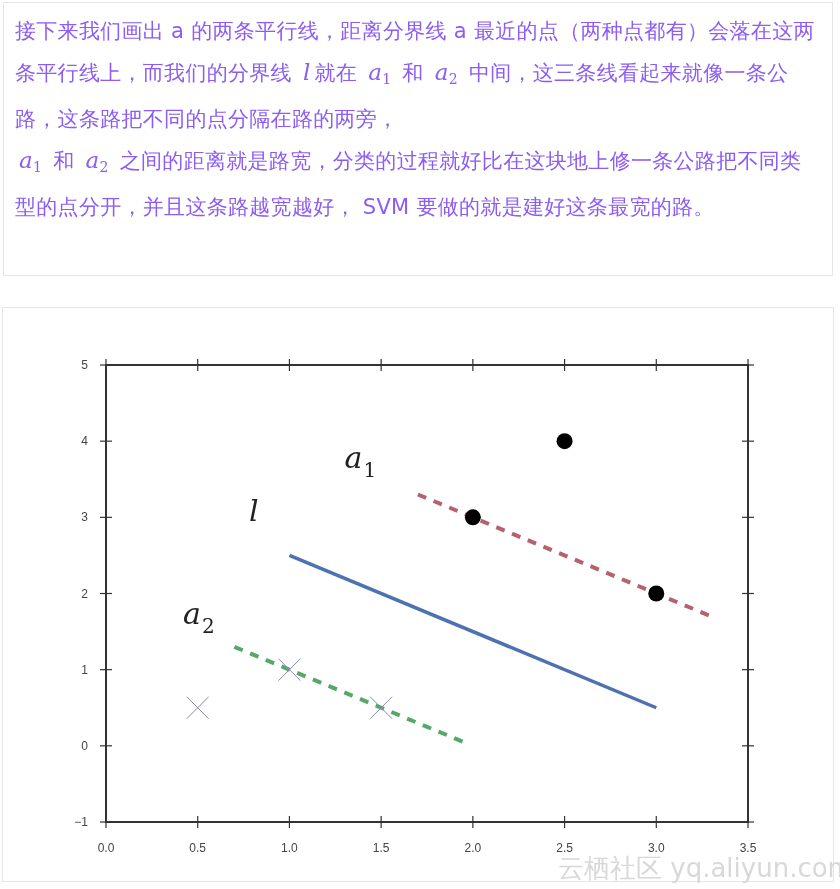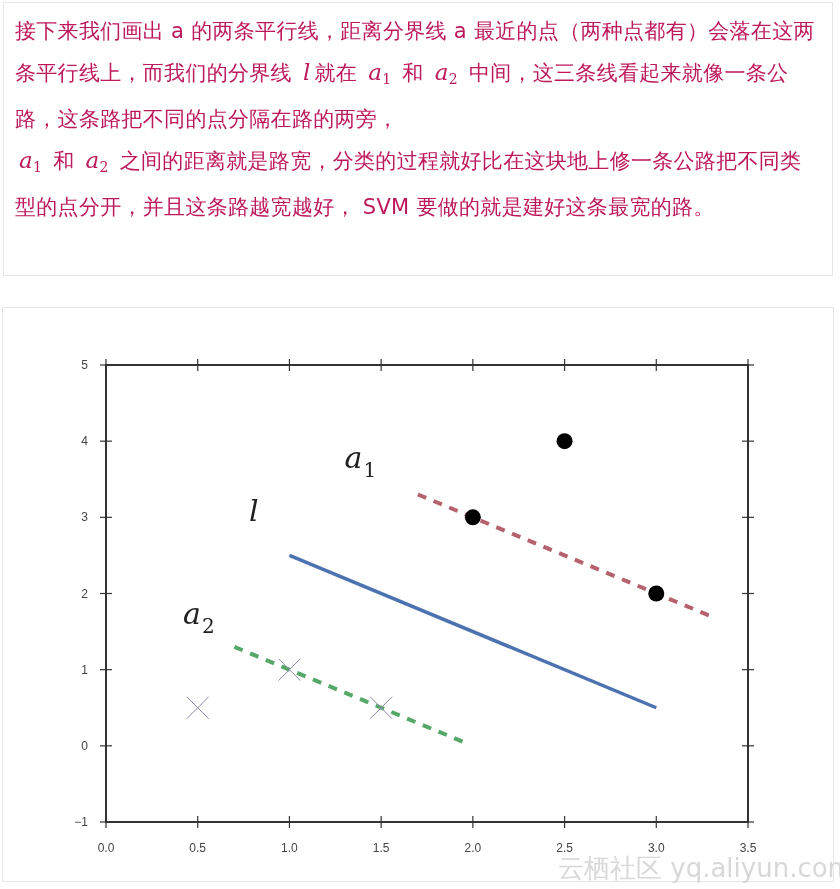--- a/index.html
+++ b/index.html
@@ -3,21 +3,21 @@
 <meta charset="utf-8">
 <style>
   html, body { margin: 0; padding: 0; background: #ffffff; }
   body { width: 840px; height: 889px; position: relative; overflow: hidden;
          font-family: "DejaVu Sans", "Liberation Sans", sans-serif; color: #333333; }
   .text-block {
     position: absolute; left: 3px; top: 2px; width: 830px; height: 274px;
     border: 1px solid #e6e6e6; background: #ffffff; box-sizing: border-box;
     padding: 8px 10px 0 11px;
   }
-  .para { margin: 0; font-size: 21px; line-height: 40.5px; color: #be185d; letter-spacing: 0.3px; }
+  .para { margin: 0; font-size: 21px; line-height: 40.5px; color: #8b5cf6; letter-spacing: 0.3px; }
   .math { font-family: "DejaVu Serif", "Liberation Serif", serif; font-style: italic; font-size: 23px; padding: 0 4px; }
   .math sub { font-style: normal; font-size: 14px; vertical-align: -4px; }
   .figure {
     position: absolute; left: 2px; top: 307px; width: 832px; height: 575px;
     border: 1px solid #e6e6e6; box-sizing: border-box; background: #ffffff;
   }
   svg { position: absolute; left: 0; top: 0; }
   .tick-label { font-family: "Liberation Sans", "DejaVu Sans", sans-serif; font-size: 12px; fill: #444444; }
   .plot-label { font-family: "DejaVu Serif", "Liberation Serif", serif; font-style: italic; font-size: 30px; fill: #222222; }
   .plot-sub { font-family: "DejaVu Serif", "Liberation Serif", serif; font-style: normal; font-size: 20px; fill: #222222; }

